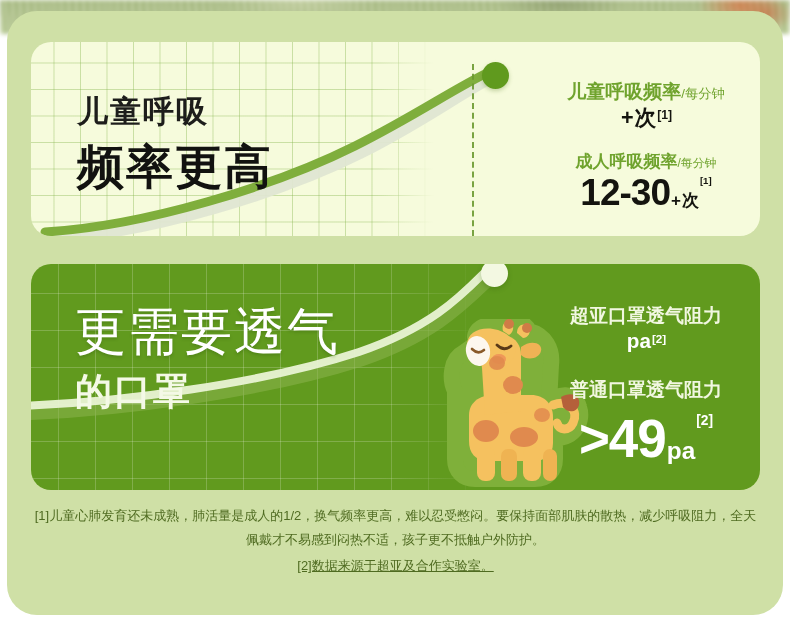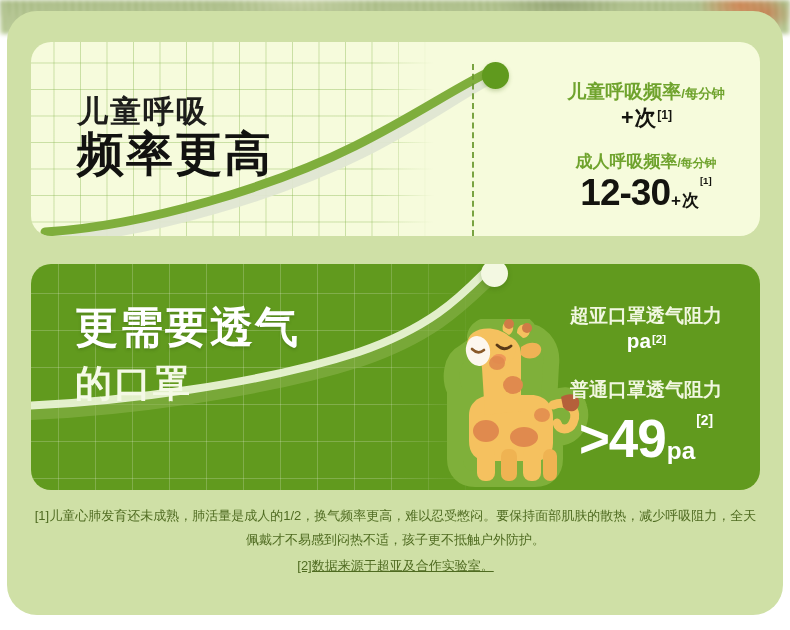--- a/index.html
+++ b/index.html
@@ -95,50 +95,50 @@
     left:450px;top:-4px;width:27px;height:27px;background:#f3f8e2;
     box-shadow:0 2px 5px rgba(40,80,10,.25);
   }
 
   
   .head-top{position:absolute;left:46px;top:54px;z-index:4;}
   .head-top .l1{
     font-size:31px;font-weight:700;color:#1d1d1b;letter-spacing:2px;line-height:1;
   }
   .head-top .l2{
-    margin-top:3px;font-size:47px;font-weight:900;color:#121210;
+    margin-top:16px;font-size:47px;font-weight:900;color:#121210;
     letter-spacing:2px;line-height:1;
   }
 
   
   .stats-top{
     position:absolute;left:490px;top:40px;width:250px;text-align:center;z-index:4;
   }
   .stat-label{color:#6fa32d;font-weight:700;line-height:1.1;white-space:nowrap;}
-  .stat-label .small{font-size:.70em;font-weight:700;}
+  .stat-label .small{font-size:.70em;font-weight:400;}
   .stat-value{
     color:#14140f;font-weight:900;line-height:1;white-space:nowrap;
     display:flex;align-items:flex-end;justify-content:center;
   }
   .stat-value .num{letter-spacing:-1px;}
   .stat-value .unit{font-size:.46em;font-weight:700;margin-left:1px;padding-bottom:2px;}
   .stat-value .sup{
     font-size:.26em;font-weight:700;align-self:flex-start;
     margin-left:1px;line-height:1;position:relative;top:2px;
   }
   .s1 .stat-label{font-size:19px;}
   .s1 .stat-value{font-size:47px;margin-top:4px;}
   .s2{margin-top:22px;}
   .s2 .stat-label{font-size:17px;}
   .s2 .stat-value{font-size:37px;margin-top:3px;}
 
   
   .head-bot{position:absolute;left:44px;top:42px;z-index:4;}
   .head-bot .l1{
-    font-size:43px;font-weight:700;color:#ffffff;letter-spacing:2px;line-height:1;
+    font-size:51px;font-weight:400;color:#ffffff;letter-spacing:2px;line-height:1;
     text-shadow:0 2px 3px rgba(40,75,10,.25);
   }
   .head-bot .l2{
     margin-top:16px;font-size:37px;font-weight:700;color:#f4f9e6;
     letter-spacing:2px;line-height:1;
   }
 
   
   .stats-bot{
     position:absolute;left:490px;top:42px;width:250px;text-align:center;z-index:4;

